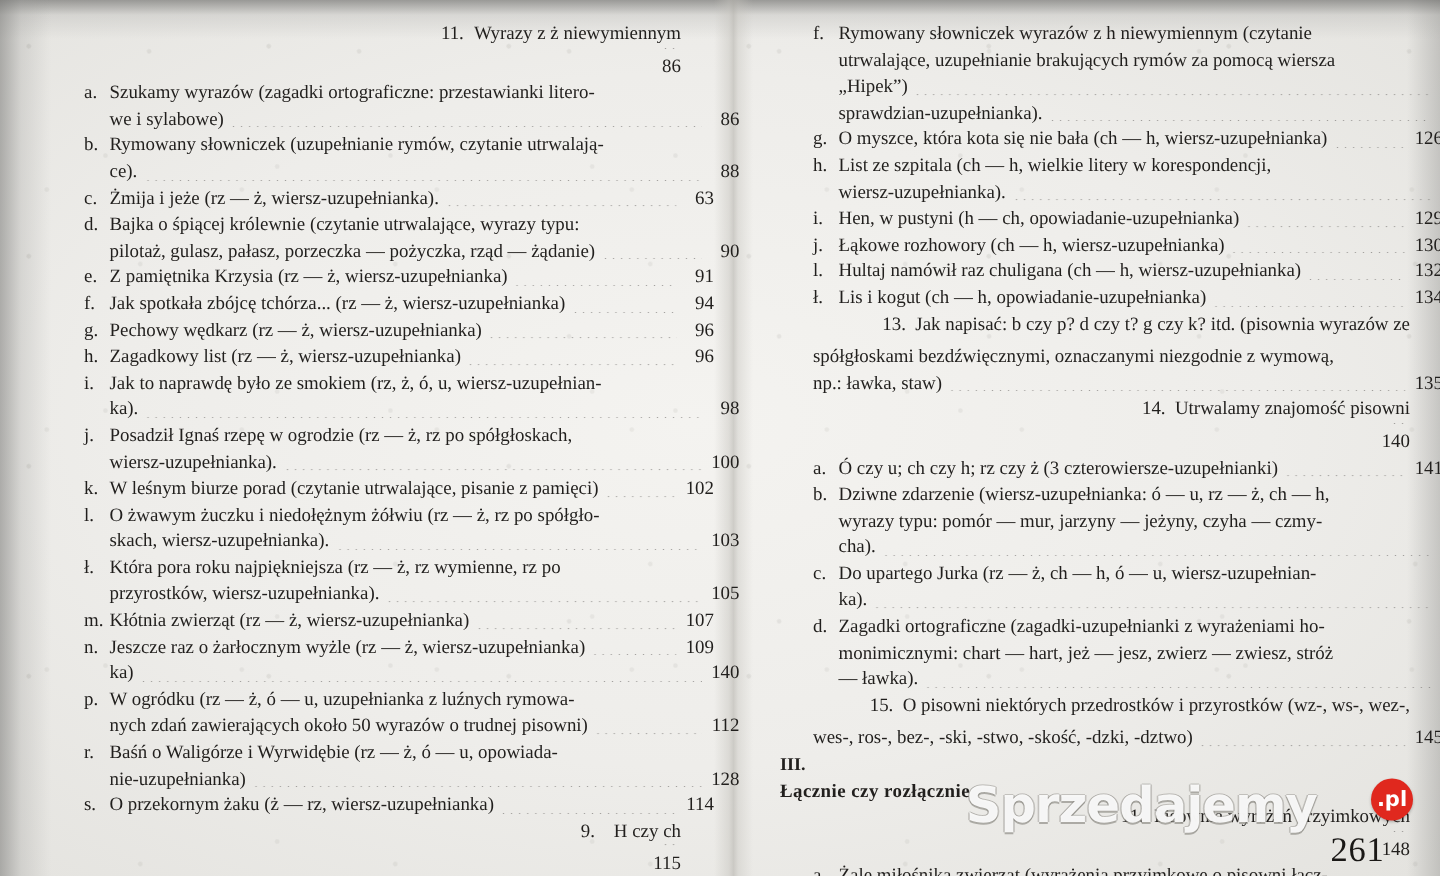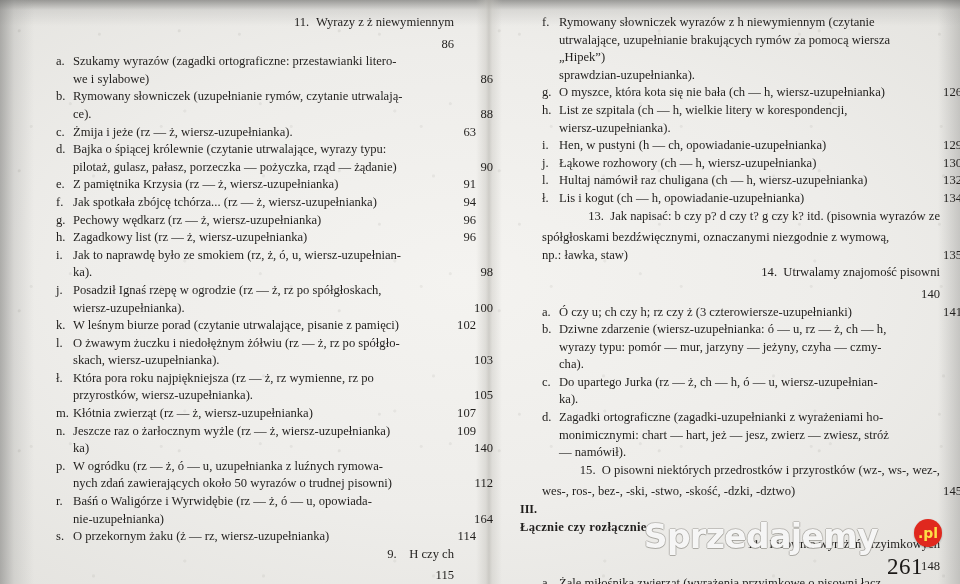--- a/index.html
+++ b/index.html
@@ -147,21 +147,21 @@
       0 1px 0 rgba(120,118,112,0.55),
       0 -1px 0 rgba(120,118,112,0.35),
       1px 0 0 rgba(120,118,112,0.35),
       -1px 0 0 rgba(120,118,112,0.35);
   }
   .watermark .wm-badge {
     width: 28px;
     height: 28px;
     border-radius: 50%;
     background: #e0281e;
-    color: #fde047;
+    color: #ffffff;
     font-family: "DejaVu Sans", "Liberation Sans", sans-serif;
     font-weight: bold;
     font-size: 14px;
     display: flex;
     align-items: center;
     justify-content: center;
     margin-left: -8px;
     margin-bottom: 8px;
     box-shadow: 0 1px 2px rgba(0,0,0,0.25);
     text-align: right;
@@ -344,21 +344,21 @@
         </div>
         <div class="entry">
           <div class="lrow lvl-let noleader">
             <span class="txt"><span class="hang">r.</span>Baśń o Waligórze i Wyrwidębie (rz — ż, ó — u, opowiada-</span>
             <span class="leader"></span>
             <span class="pg"></span>
           </div>
           <div class="lrow cont-let">
             <span class="txt">nie-uzupełnianka)</span>
             <span class="leader"></span>
-            <span class="pg">164</span>
+            <span class="pg">128</span>
           </div>
         </div>
         <div class="entry">
           <div class="lrow lvl-let">
             <span class="txt"><span class="hang">s.</span>O przekornym żaku (ż — rz, wiersz-uzupełnianka)</span>
             <span class="leader"></span>
             <span class="pg">114</span>
           </div>
         </div>
         <div class="entry">
@@ -522,21 +522,21 @@
             <span class="txt"><span class="hang">d.</span>Zagadki ortograficzne (zagadki-uzupełnianki z wyrażeniami ho-</span>
             <span class="leader"></span>
             <span class="pg"></span>
           </div>
           <div class="lrow cont-let noleader">
             <span class="txt">monimicznymi: chart — hart, jeż — jesz, zwierz — zwiesz, stróż</span>
             <span class="leader"></span>
             <span class="pg"></span>
           </div>
           <div class="lrow cont-let">
-            <span class="txt">— namówił).</span>
+            <span class="txt">— ławka).</span>
             <span class="leader"></span>
             <span class="pg">144</span>
           </div>
         </div>
         <div class="entry">
           <div class="lrow lvl-num noleader">
             <span class="txt"><span class="hang">15.</span>O pisowni niektórych przedrostków i przyrostków (wz-, ws-, wez-,</span>
             <span class="leader"></span>
             <span class="pg"></span>
           </div>

